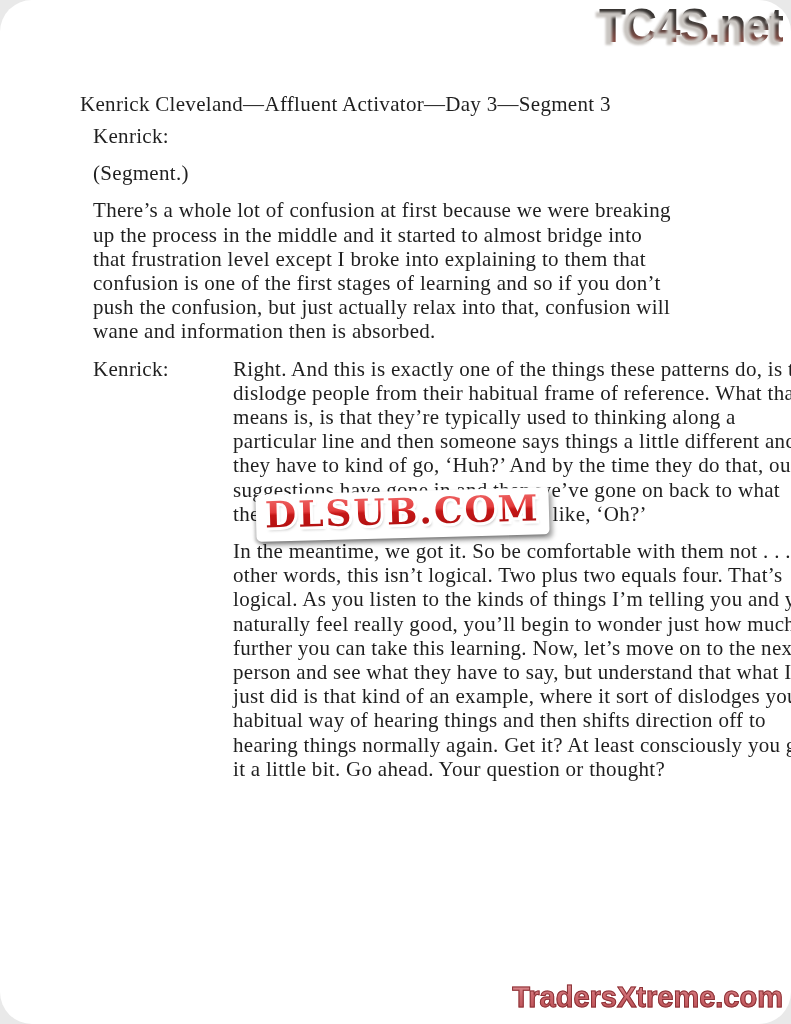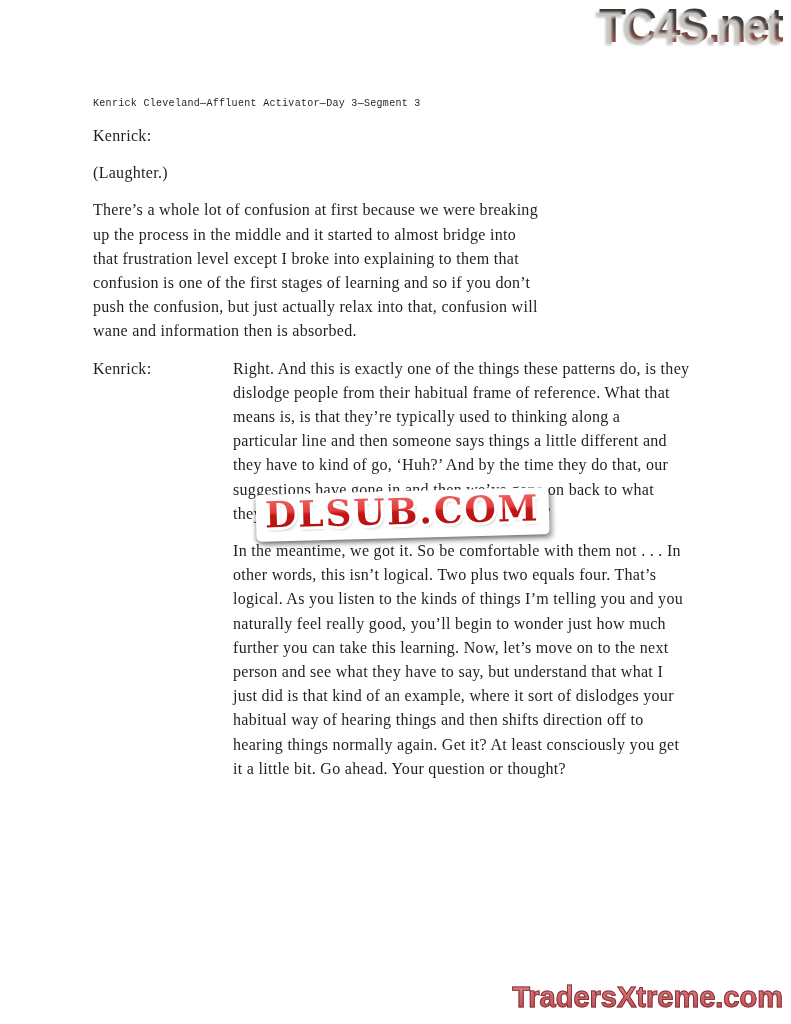--- a/index.html
+++ b/index.html
@@ -5,20 +5,21 @@
   * { margin:0; padding:0; box-sizing:border-box; }
   html,body { background:#e9e9e9; }
   .page {
     position:relative;
     width:791px; height:1024px;
     background:#ffffff;
     margin:0 auto;
     overflow:hidden;
     font-family:"Liberation Serif", serif;
     color:#1f1f1f;
+    border-radius:32px;
   }
 
   
   .tc4s {
     position:absolute; top:2px; right:8px;
     font-family:"Liberation Sans", sans-serif;
     font-weight:800; font-size:48px; line-height:1;
     letter-spacing:-1px;
     background:linear-gradient(180deg,#343230 8%,#453e3b 45%,#7c4a42 75%,#a05a50 100%);
     -webkit-background-clip:text; background-clip:text;
@@ -27,26 +28,26 @@
   }
   .tc4s::before {
     content:attr(data-text);
     position:absolute; left:-4px; top:3px; z-index:-1;
     color:#c9c5c1; -webkit-text-fill-color:#c9c5c1;
     filter:blur(1.2px);
   }
 
   
   .title {
-    position:absolute; left:93px; top:92px;
-    font-size:10px; line-height:24px; letter-spacing:.3px;font-family:Liberation Mono, monospace;
+    position:absolute; left:80px; top:92px;
+    font-size:21px; line-height:24px; letter-spacing:.3px;
   }
   .transcript {
     position:absolute; left:93px; top:124px; width:660px;
-    font-size:16px; line-height:24.2px; letter-spacing:.3px;font-family:Liberation Serif, serif;
+    font-size:21px; line-height:24.2px; letter-spacing:.3px;font-family:Liberation Serif, serif;
   }
   .para { display:flex; margin-bottom:13px; }
   .speaker { width:140px; flex:none; }
   .ptext { flex:1; white-space:pre; }
 
   
   .dlsub-band {
     position:absolute; left:256px; top:491px;
     padding:2px 9px 7px 9px;
     background:#ffffff;
@@ -97,21 +98,21 @@
 
   <div class="tc4s" data-text="TC4S.net">TC4S.net</div>
 
   <div class="title">Kenrick Cleveland—Affluent Activator—Day 3—Segment 3</div>
 
   <div class="transcript" id="transcript">
       <div class="para">
         <div class="speaker">Kenrick:</div>
       </div>
       <div class="para">
-        <div class="speaker">(Laughter.)</div>
+        <div class="speaker">(Segment.)</div>
         <div class="ptext"></div>
       </div>
       <div class="para">
         <div class="ptext">There’s a whole lot of confusion at first because we were breaking
 up the process in the middle and it started to almost bridge into
 that frustration level except I broke into explaining to them that
 confusion is one of the first stages of learning and so if you don’t
 push the confusion, but just actually relax into that, confusion will
 wane and information then is absorbed.</div>
       </div>

